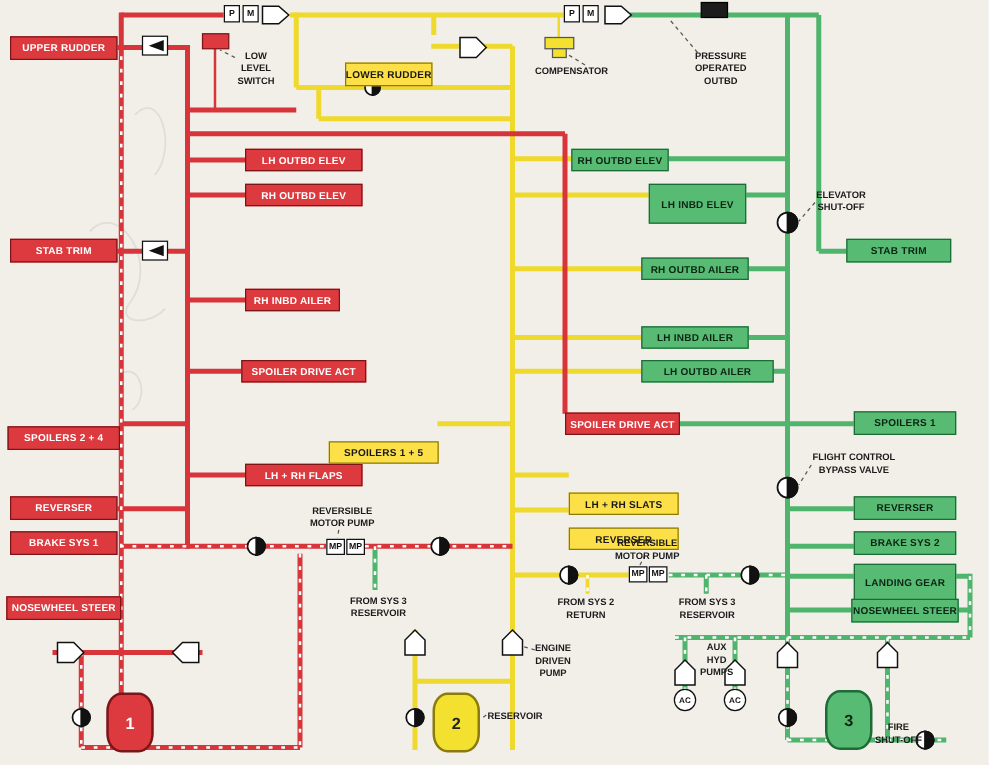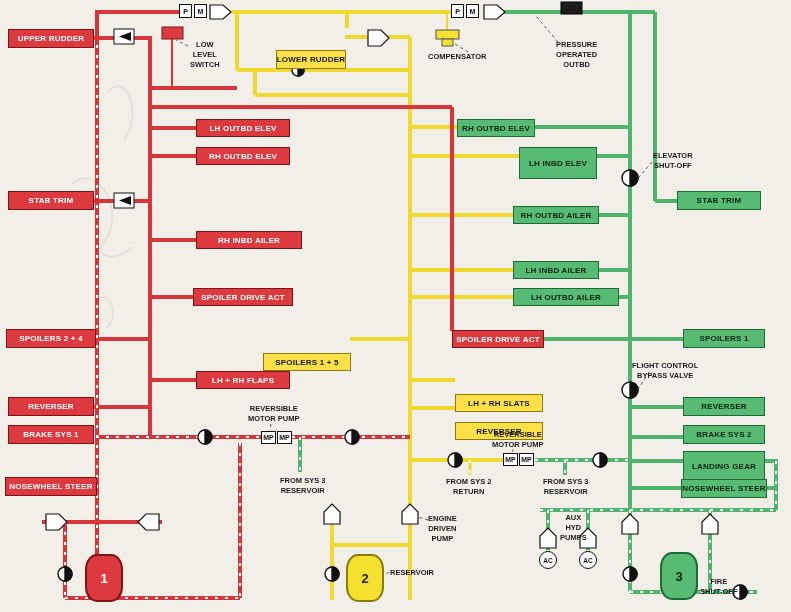--- a/index.html
+++ b/index.html
@@ -215,27 +215,27 @@
       <rect x="442" y="39" width="11" height="7"></rect>
     </g>
 
     <g>
       <rect x="561" y="2" width="21" height="12" fill="#1c1c1c" stroke="#000"></rect>
     </g>
   </svg>
 
   <div class="box red" style="left:8px;top:29px;width:86px;height:19px">UPPER RUDDER</div>
   <div class="box red" style="left:8px;top:191px;width:86px;height:19px">STAB TRIM</div>
-  <div class="box red" style="left:6px;top:329px;width:90px;height:19px">SPOILERS 2 + 4</div>
+  <div class="box red" style="left:6px;top:341px;width:90px;height:19px">SPOILERS 2 + 4</div>
   <div class="box red" style="left:8px;top:397px;width:86px;height:19px">REVERSER</div>
   <div class="box red" style="left:8px;top:425px;width:86px;height:19px">BRAKE SYS 1</div>
   <div class="box red" style="left:5px;top:477px;width:92px;height:19px">NOSEWHEEL STEER</div>
   <div class="box red" style="left:196px;top:119px;width:94px;height:18px">LH OUTBD ELEV</div>
   <div class="box red" style="left:196px;top:147px;width:94px;height:18px">RH OUTBD ELEV</div>
-  <div class="box red" style="left:196px;top:231px;width:106px;height:18px">RH INBD AILER</div>
+  <div class="box red" style="left:196px;top:231px;width:76px;height:18px">RH INBD AILER</div>
   <div class="box red" style="left:193px;top:288px;width:100px;height:18px">SPOILER DRIVE ACT</div>
   <div class="box red" style="left:196px;top:371px;width:94px;height:18px">LH + RH FLAPS</div>
   <div class="box red" style="left:452px;top:330px;width:92px;height:18px">SPOILER DRIVE ACT</div>
 
   <div class="box yellow" style="left:276px;top:27px;width:70px;height:19px">LOWER RUDDER</div>
   <div class="box yellow" style="left:263px;top:330px;width:88px;height:18px">SPOILERS 1 + 5</div>
   <div class="box yellow" style="left:455px;top:371px;width:88px;height:18px">LH + RH SLATS</div>
   <div class="box yellow" style="left:455px;top:399px;width:88px;height:18px">REVERSER</div>
 
   <div class="box green" style="left:457px;top:119px;width:78px;height:18px">RH OUTBD ELEV</div>
@@ -252,21 +252,21 @@
 
   <div class="lbl" style="left:190px;top:40px">LOW
 LEVEL
 SWITCH</div>
   <div class="lbl" style="left:428px;top:52px">COMPENSATOR</div>
   <div class="lbl" style="left:556px;top:40px">PRESSURE
 OPERATED
 OUTBD</div>
   <div class="lbl" style="left:653px;top:151px">ELEVATOR
 SHUT-OFF</div>
-  <div class="lbl" style="left:632px;top:361px">FLIGHT CONTROL
+  <div class="lbl" style="left:650px;top:361px">FLIGHT CONTROL
 BYPASS VALVE</div>
   <div class="lbl" style="left:248px;top:404px">REVERSIBLE
 MOTOR PUMP</div>
   <div class="lbl" style="left:280px;top:476px">FROM SYS 3
 RESERVOIR</div>
   <div class="lbl" style="left:492px;top:430px">REVERSIBLE
 MOTOR PUMP</div>
   <div class="lbl" style="left:446px;top:477px">FROM SYS 2
 RETURN</div>
   <div class="lbl" style="left:543px;top:477px">FROM SYS 3

